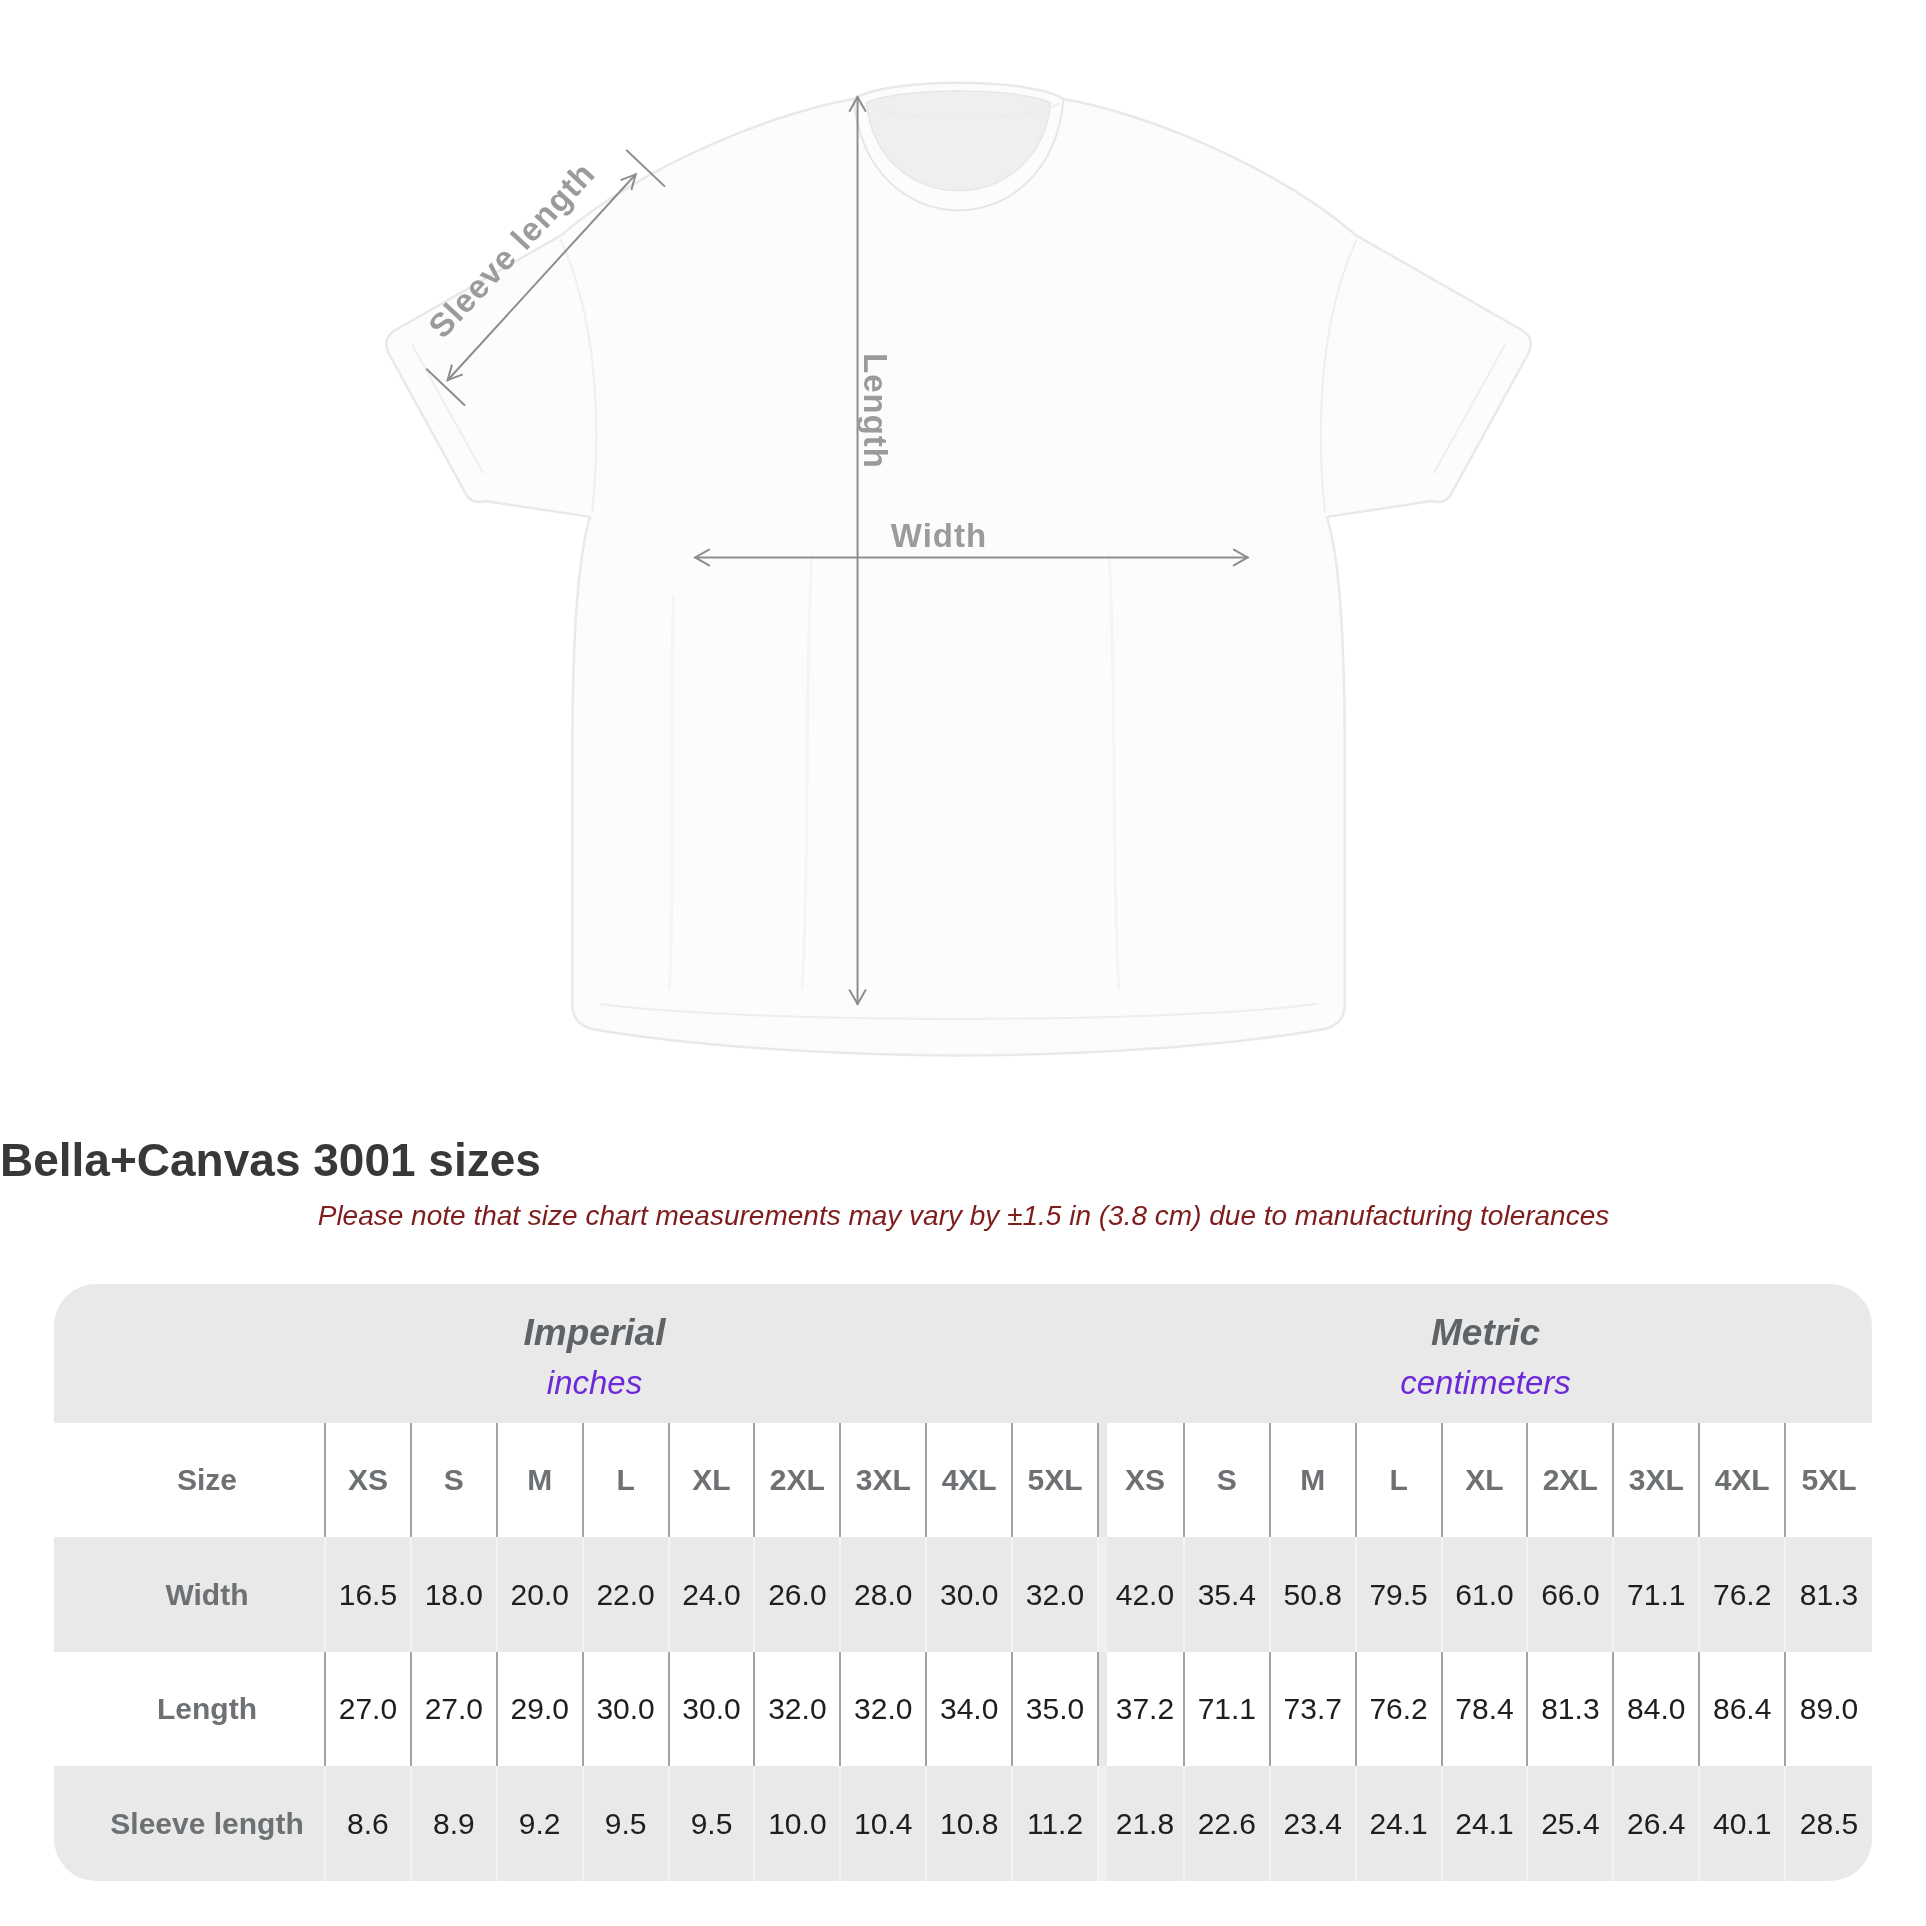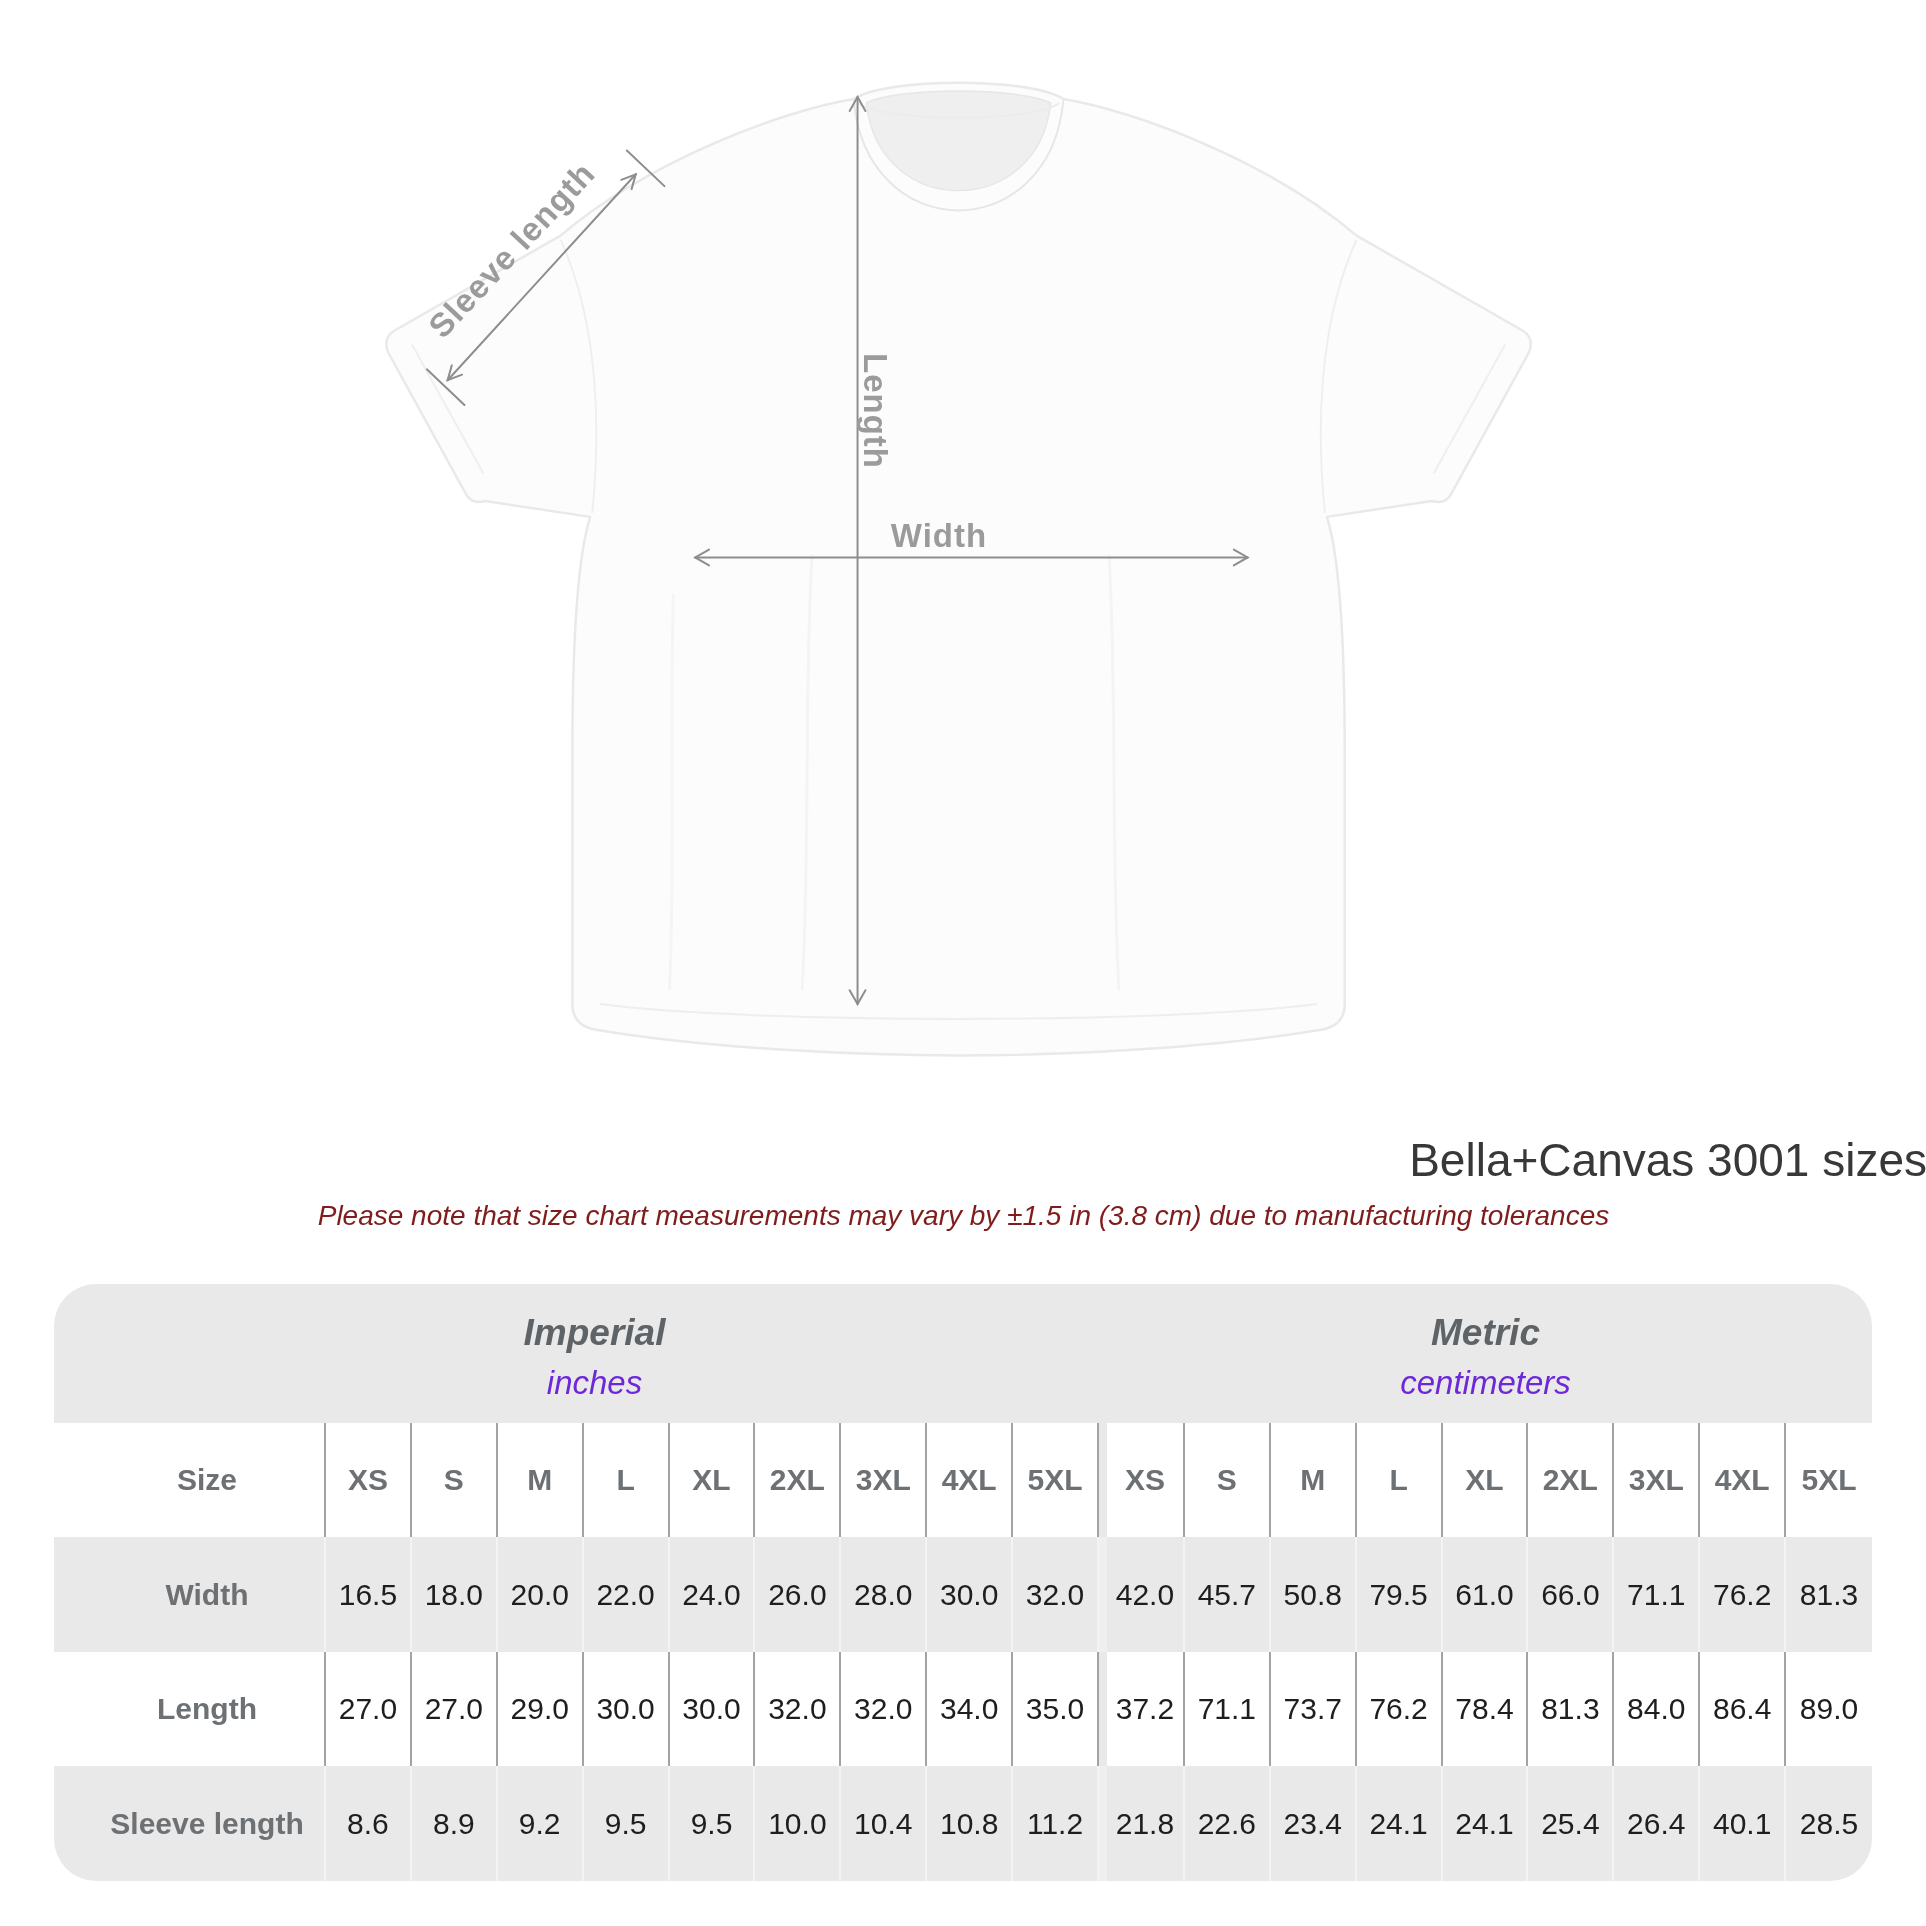--- a/index.html
+++ b/index.html
@@ -34,24 +34,24 @@
     letter-spacing: 1px;
     white-space: nowrap;
   }
   .dim-label.sleeve { transform: translate(-50%,-50%) rotate(-47deg); }
   .dim-label.length { transform: translate(-50%,-50%) rotate(90deg); }
   .dim-label.width  { transform: translate(-50%,-50%); }
 
   
   .chart-title {
     margin: 26px 0 0 0;
-    text-align: right;
+    text-align: left;
     font-size: 46px;
     line-height: 50px;
-    font-weight: normal;
+    font-weight: bold;
     color: #383838;
   }
   .chart-subtitle {
     margin: 14px 0 0 0;
     text-align: center;
     font-style: italic;
     font-size: 28px;
     line-height: 34px;
     color: #7f1d1d;
   }
@@ -239,21 +239,21 @@
     <div class="cell cell-value">16.5</div>
         <div class="cell cell-value">18.0</div>
         <div class="cell cell-value">20.0</div>
         <div class="cell cell-value">22.0</div>
         <div class="cell cell-value">24.0</div>
         <div class="cell cell-value">26.0</div>
         <div class="cell cell-value">28.0</div>
         <div class="cell cell-value">30.0</div>
         <div class="cell cell-value">32.0</div>
         <div class="cell cell-value metric-start">42.0</div>
-        <div class="cell cell-value">45.7</div>
+        <div class="cell cell-value">35.4</div>
         <div class="cell cell-value">50.8</div>
         <div class="cell cell-value">79.5</div>
         <div class="cell cell-value">61.0</div>
         <div class="cell cell-value">66.0</div>
         <div class="cell cell-value">71.1</div>
         <div class="cell cell-value">76.2</div>
         <div class="cell cell-value">81.3</div>
       </div>
     <div class="trow row-white row-length">
       <div class="cell cell-label">Length</div>

